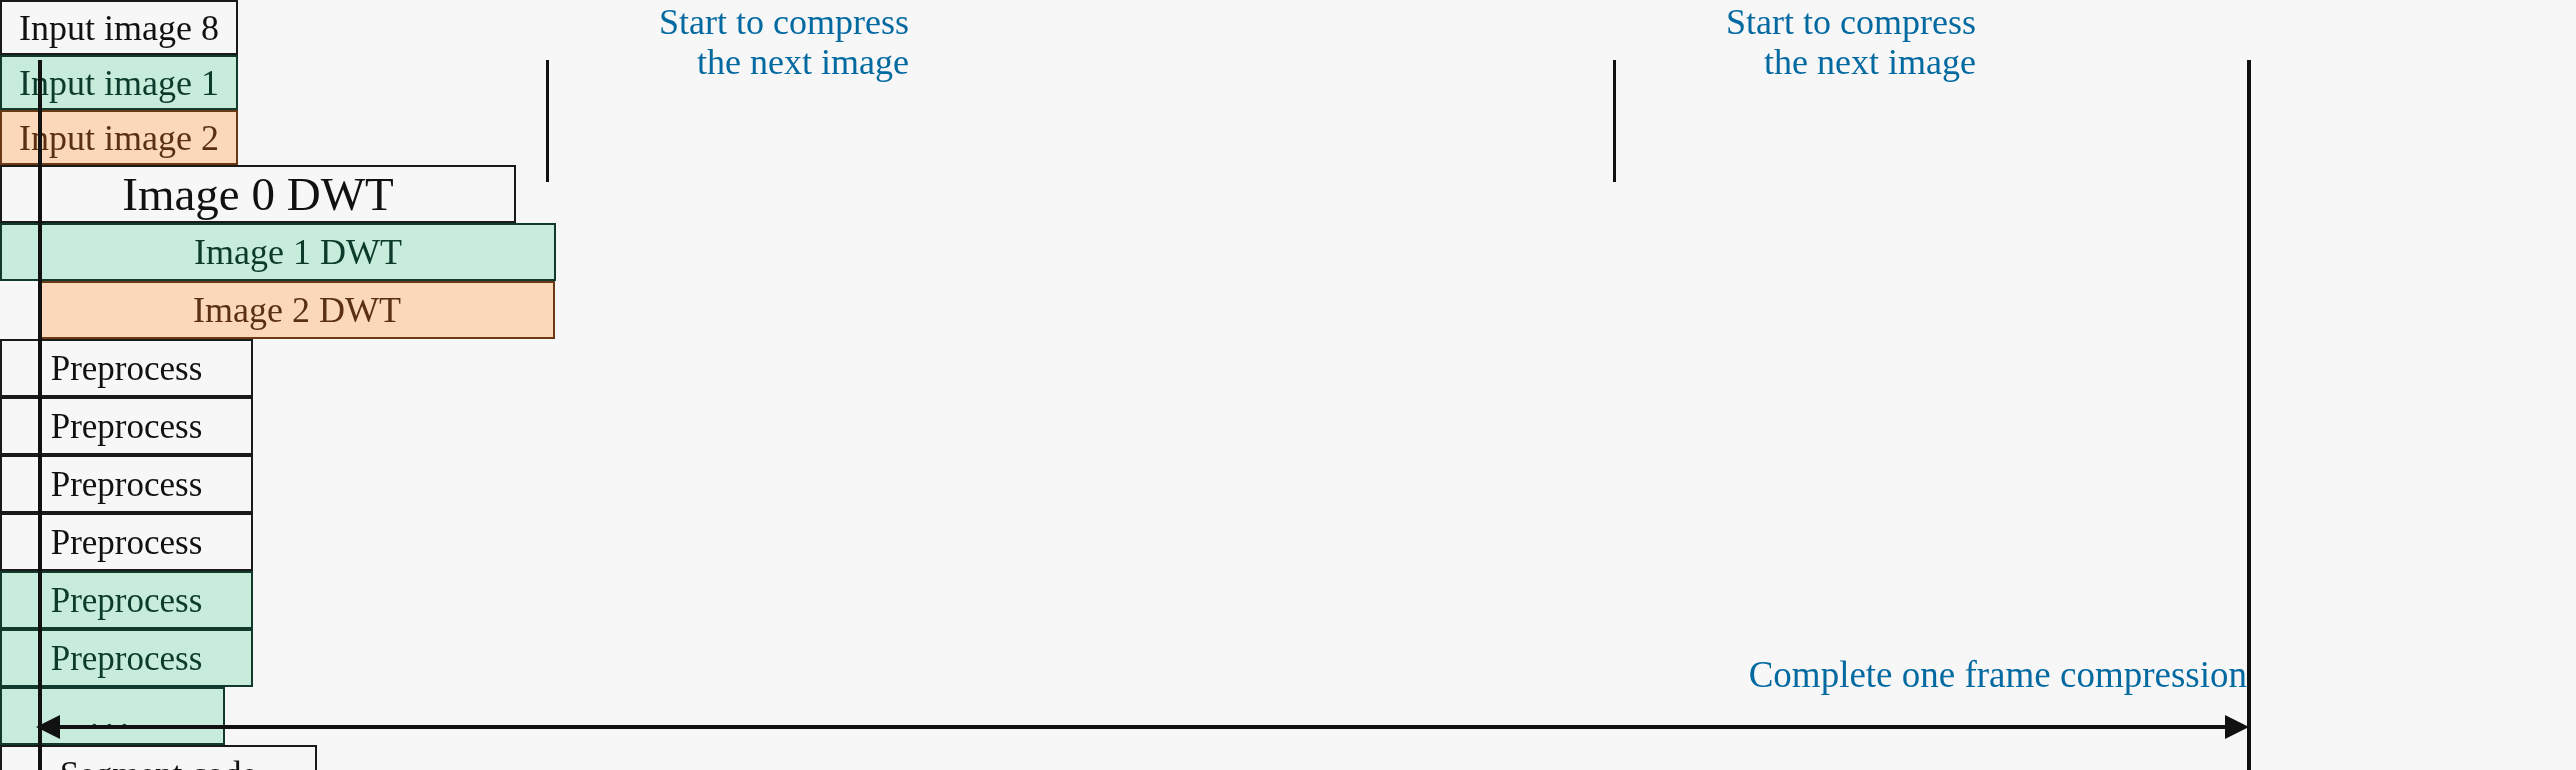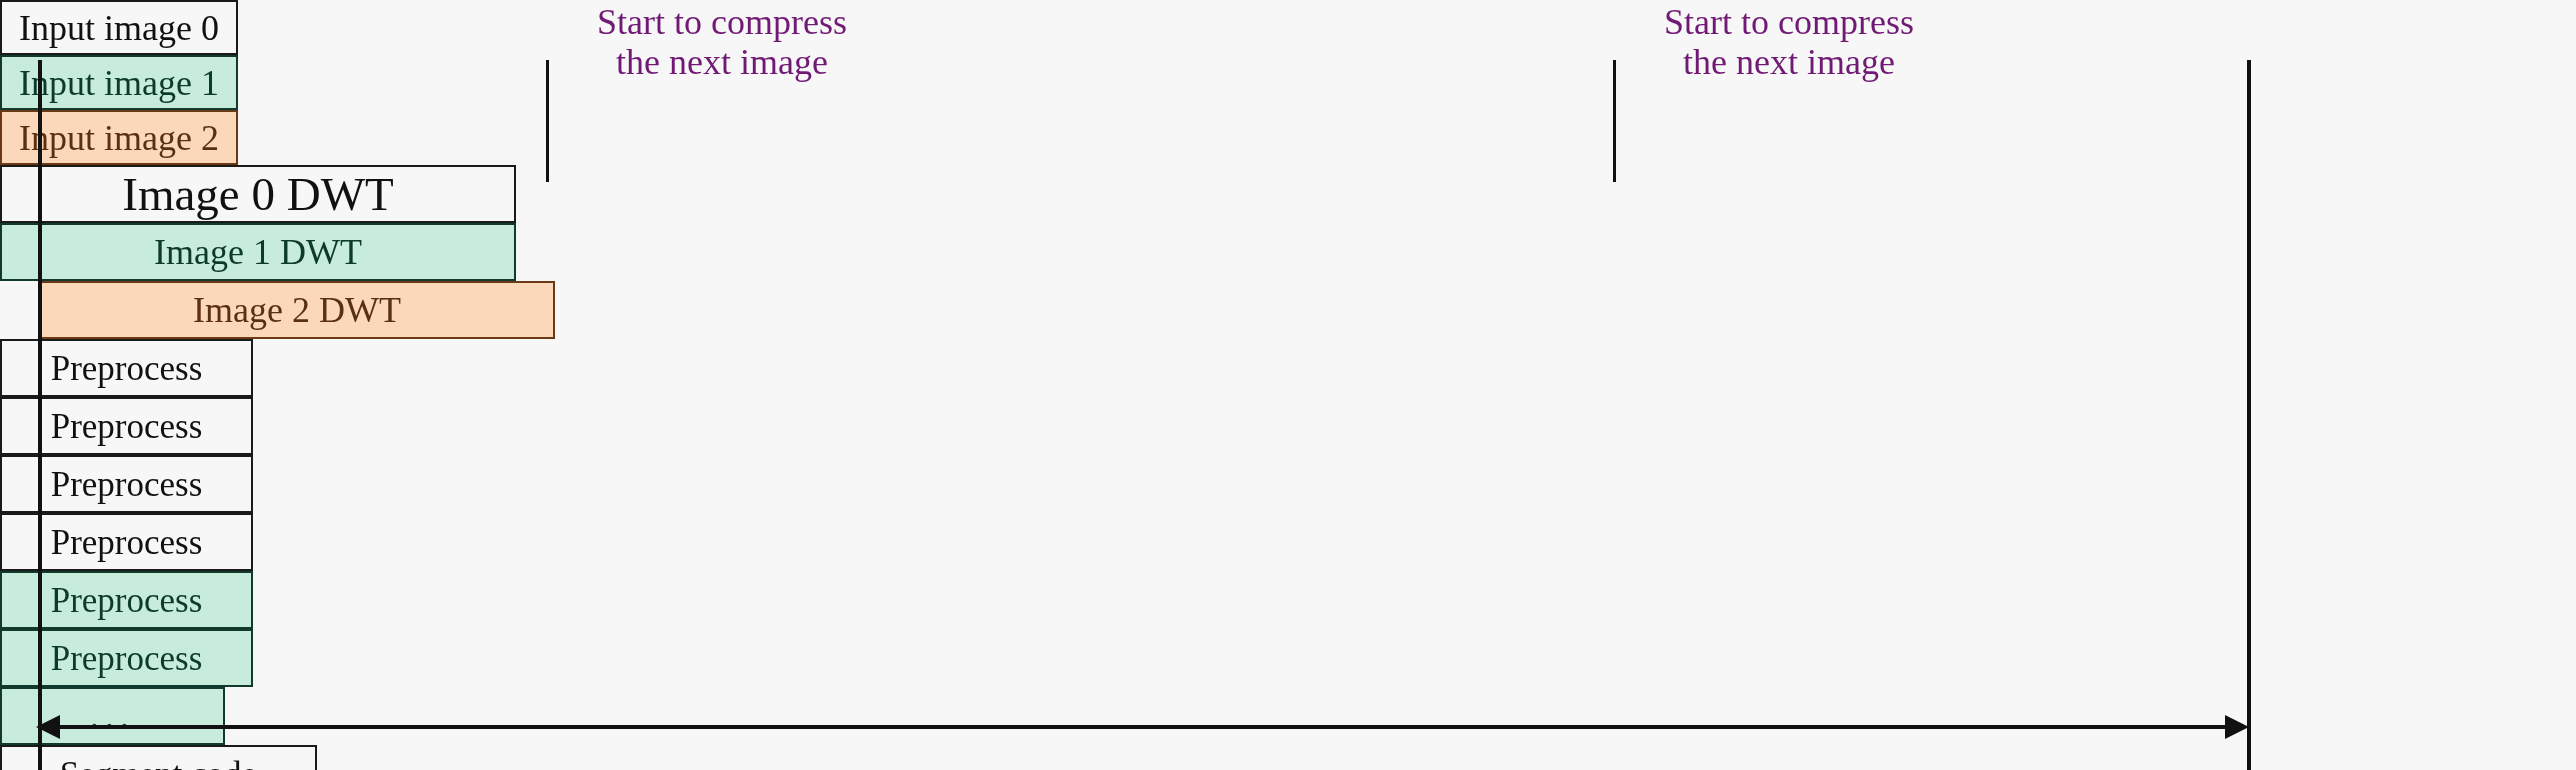--- a/index.html
+++ b/index.html
@@ -34,22 +34,22 @@
     justify-content: center;
     color: #111;
     white-space: nowrap;
     line-height: 1;
   }
   .blk.green  { background: #c7ecdc; border-color: #123a2c; color: #0c3a2b; }
   .blk.orange { background: #fbd8b9; border-color: #6a3a16; color: #5a2f12; }
 
   .cap {
     position: absolute;
-    text-align: center;
-    color: #701a75;
+    text-align: right;
+    color: #0369a1;
     line-height: 1.12;
     white-space: pre-line;
   }
 
   
   .arrowline {
     position: absolute;
     height: 3.7px;
     background: #111;
   }
@@ -73,47 +73,48 @@
   <div class="abs vrule vrule-thin" style="left:546px; top:60px; height:122px;"></div>
   <div class="abs vrule vrule-thin" style="left:1613px; top:60px; height:122px;"></div>
   <div class="abs vrule" style="left:2247px; top:60px; height:710px;"></div>
 
   <div class="cap" style="left:535px; top:1.9px; width:374px; font-size:36px;">Start to compress
 the next image</div>
 
   <div class="cap" style="left:1602px; top:1.9px; width:374px; font-size:36px;">Start to compress
 the next image</div>
 
-  <div class="blk" style="left:38px; top:131px; width:234px; height:51px; font-size:36px;">Input image 0</div>
+  <div class="blk" style="left:38px; top:131px; width:234px; height:51px; font-size:36px;">Input image 8</div>
 
   <div class="blk green" style="left:546px; top:131px; width:234px; height:51px; font-size:36px;">Input image 1</div>
 
   <div class="blk orange" style="left:1613px; top:131px; width:234px; height:51px; font-size:36px;">Input image 2</div>
 
   <div class="blk" style="left:38px; top:224px; width:512px; height:54px; font-size:47px;">Image 0 DWT</div>
 
-  <div class="blk green" style="left:546px; top:224px; width:512px; height:54px; font-size:36px;">Image 1 DWT</div>
+  <div class="blk green" style="left:546px; top:224px; width:512px; height:54px; font-size:36px;padding-left:40px;">Image 1 DWT</div>
 
   <div class="blk orange" style="left:1613px; top:224px; width:512px; height:54px; font-size:36px;margin-left:39px;">Image 2 DWT</div>
 
   <div class="blk" style="left:511px; top:333px; width:249px; height:54px; font-size:35px;">Preprocess</div>
 
   <div class="blk" style="left:757px; top:333px; width:249px; height:54px; font-size:35px;">Preprocess</div>
 
   <div class="blk" style="left:1063px; top:333px; width:249px; height:54px; font-size:35px;">Preprocess</div>
 
   <div class="blk" style="left:1366px; top:333px; width:249px; height:54px; font-size:35px;">Preprocess</div>
 
   <div class="blk green" style="left:1615px; top:333px; width:249px; height:54px; font-size:35px;">Preprocess</div>
 
   <div class="blk green" style="left:1918px; top:333px; width:249px; height:54px; font-size:35px;">Preprocess</div>
 
   <div class="blk green dots" style="left:2266px; top:333px; width:221px; height:54px; font-size:35px;">...</div>
 
   <div class="blk" style="left:703px; top:452px; width:313px; height:54px; font-size:35px;">Segment code</div>
 
+  <div class="cap" style="left:38px; top:654px; width:2209px; font-size:37px;">Complete one frame compression</div>
 
   <div class="arrowline" style="left:56px; top:725px; width:2174px;"></div>
   <div class="arrowhead left" style="left:36px; top:715px;"></div>
   <div class="arrowhead right" style="left:2225px; top:715px;"></div>
 
 </div>
 
 
 </body></html>

